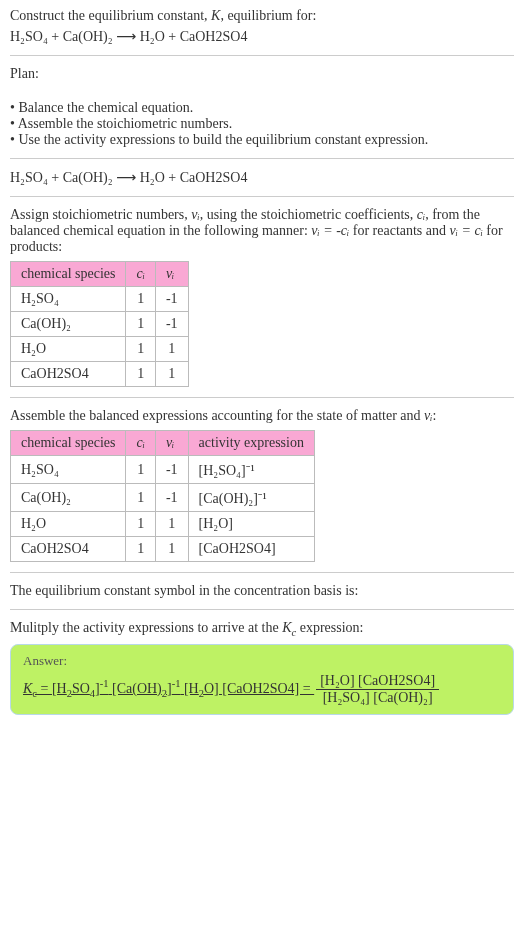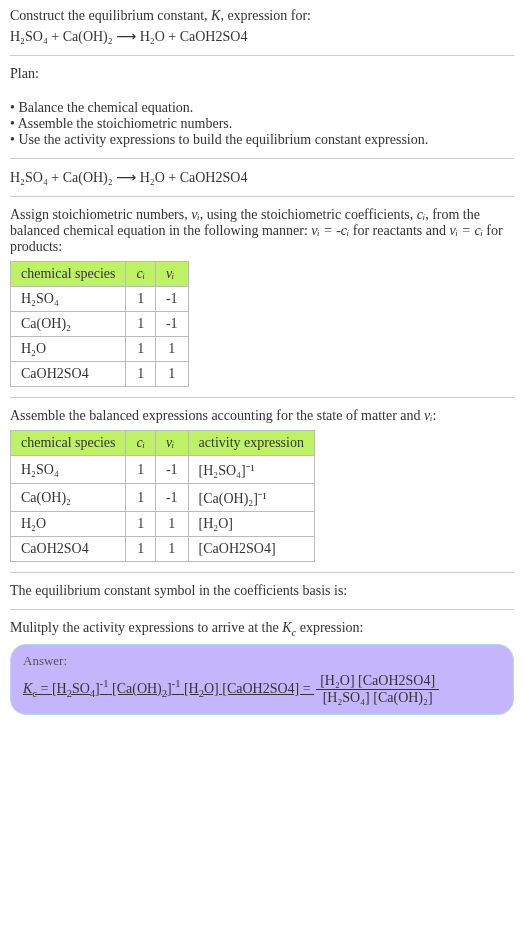--- a/index.html
+++ b/index.html
@@ -47,32 +47,32 @@
       border-collapse: collapse;
       margin-top: 6px;
     }
     table.stoich th, table.stoich td {
       border: 1px solid #bbb;
       padding: 4px 10px;
       text-align: left;
       font-weight: normal;
     }
     table.stoich th {
-      background: #bef264;
+      background: #f9a8d4;
     }
     table.stoich td.center {
       text-align: center;
     }
     .italic {
       font-style: italic;
     }
     .answer-box {
-      background: #c4b5fd;
+      background: #bef264;
       border: 1px solid #b8d8e8;
-      border-radius: 16px;
+      border-radius: 8px;
       padding: 8px 12px;
       margin-top: 6px;
     }
     .answer-label {
       font-size: 13px;
       color: #555;
       margin-bottom: 4px;
     }
     .formula {
       font-family: Georgia, serif;
@@ -93,21 +93,21 @@
     }
     .frac .den {
       display: block;
       padding: 0 4px;
     }
   </style>
 </head>
 <body>
 
 <div class="section">
-  <span>Construct the equilibrium constant, </span><span class="italic">K</span><span>, expression for:</span>
+  <span>Construct the equilibrium constant, </span><span class="italic">K</span><span>, equilibrium for:</span>
   <div class="eq-line">H₂SO₄ + Ca(OH)₂ ⟶ H₂O + CaOH2SO4</div>
 </div>
 
 <hr class="divider">
 
 <div class="section">
   <div>Plan:</div>
   <ul class="plan-list">
     <li>Balance the chemical equation.</li>
     <li>Assemble the stoichiometric numbers.</li>
@@ -194,21 +194,21 @@
       <td class="center">1</td>
       <td>[CaOH2SO4]</td>
     </tr>
   </tbody>
     </table>
 </div>
 
 <hr class="divider">
 
 <div class="section">
-  <div>The equilibrium constant symbol in the coefficients basis is:</div>
+  <div>The equilibrium constant symbol in the concentration basis is:</div>
 </div>
 
 <hr class="divider">
 
 <div class="section">
   <span>Mulitply the activity expressions to arrive at the </span><span class="italic"><span class="italic">K</span><sub>c</sub></span><span> expression:</span>
 </div>
 
 <div class="answer-box">
   <div class="answer-label">Answer:</div>

